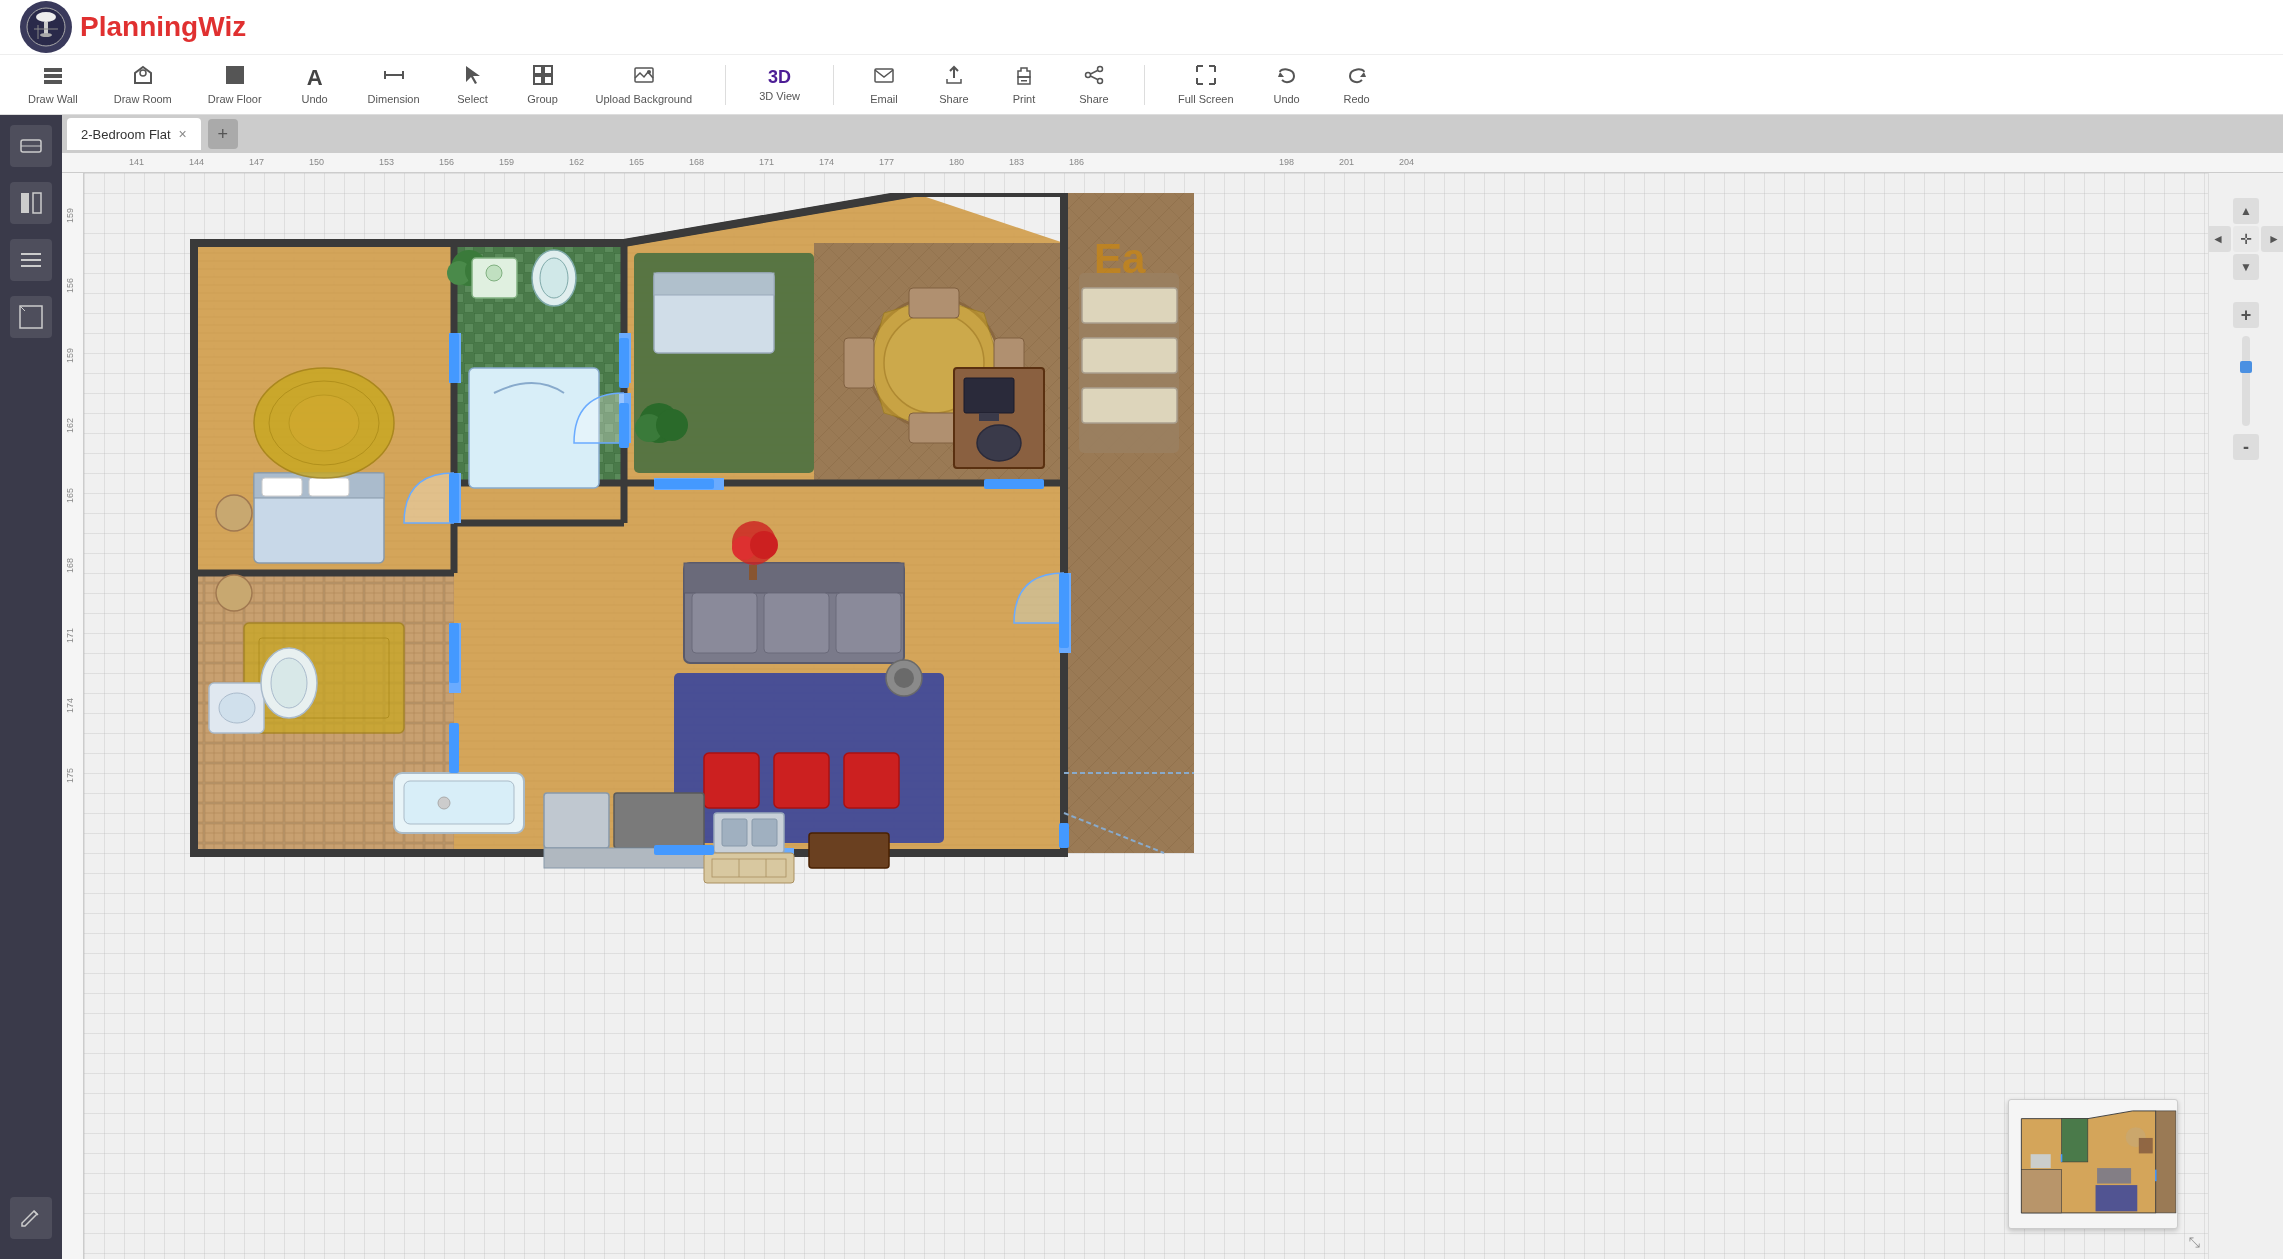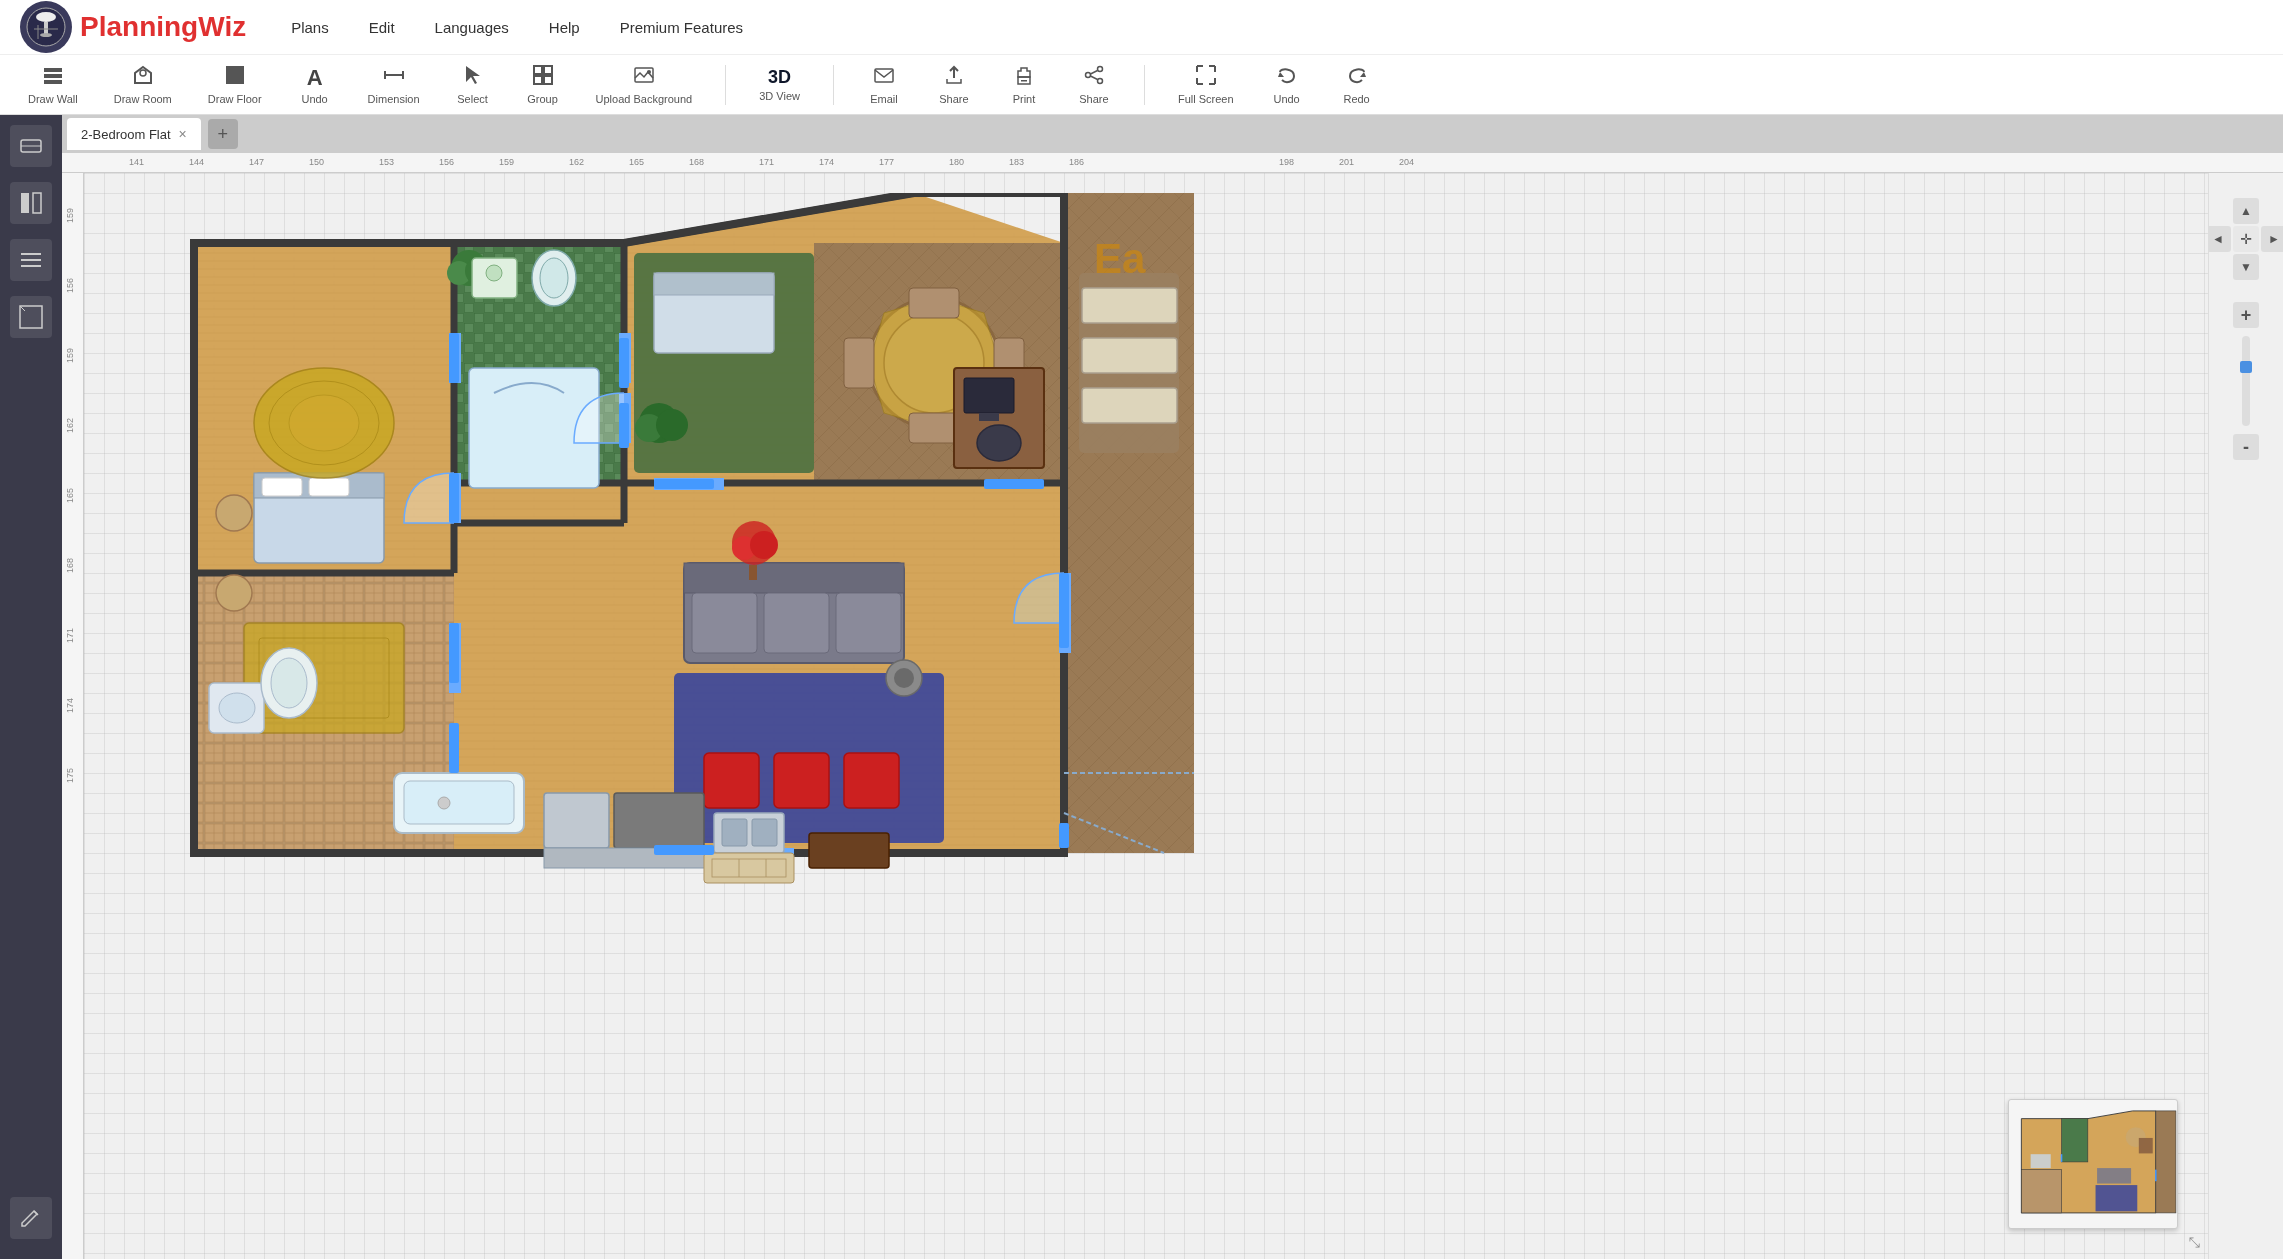--- a/index.html
+++ b/index.html
@@ -81,27 +81,20 @@
           <ellipse cx="20" cy="28" rx="6" ry="2" fill="#aaa"></ellipse>
 
           <line x1="8" y1="22" x2="32" y2="22" stroke="#888" stroke-width="1"></line>
           <line x1="12" y1="18" x2="12" y2="32" stroke="#888" stroke-width="1"></line>
         </svg>
       </div>
       <div id="logo-text">
         <span style="color:#e03030; font-size:28px; font-weight:bold;">PlanningWiz</span>
       </div>
     </div>
-    <div id="menu-bar">
-      <span class="menu-item">Plans</span>
-      <span class="menu-item">Edit</span>
-      <span class="menu-item">Languages</span>
-      <span class="menu-item">Help</span>
-      <span class="menu-item">Premium Features</span>
-    </div>
   </div>
   <div id="toolbar">
     <div class="tool-btn">
       <span class="tool-icon">
         <svg width="22" height="22" viewBox="0 0 22 22">
             <rect x="2" y="4" width="18" height="4" fill="#555"></rect>
             <rect x="2" y="10" width="18" height="4" fill="#555"></rect>
             <rect x="2" y="16" width="18" height="4" fill="#555"></rect>
           </svg>
       </span>
@@ -162,21 +155,21 @@
         <svg width="22" height="22" viewBox="0 0 22 22">
             <rect x="2" y="4" width="18" height="14" rx="1" fill="none" stroke="#555" stroke-width="1.5"></rect>
             <path d="M2 14 L7 9 L11 13 L15 8 L20 14" fill="none" stroke="#555" stroke-width="1.5"></path>
             <circle cx="16" cy="8" r="2" fill="#555"></circle>
           </svg>
       </span>
       <span class="tool-label">Upload Background</span>
     </div>
     <div class="tool-divider"></div>
     <div class="tool-btn">
-      <span class="tool-icon" style="font-size:18px; font-weight:bold; color:#0f172a;">3D</span>
+      <span class="tool-icon" style="font-size:18px; font-weight:bold; color:#4c1d95;">3D</span>
       <span class="tool-label">3D View</span>
     </div>
     <div class="tool-divider"></div>
     <div class="tool-btn">
       <span class="tool-icon">
         <svg width="22" height="22" viewBox="0 0 22 22">
             <rect x="2" y="5" width="18" height="13" rx="1" fill="none" stroke="#555" stroke-width="1.5"></rect>
             <path d="M2 6 L11 13 L20 6" fill="none" stroke="#555" stroke-width="1.5"></path>
           </svg>
       </span>

